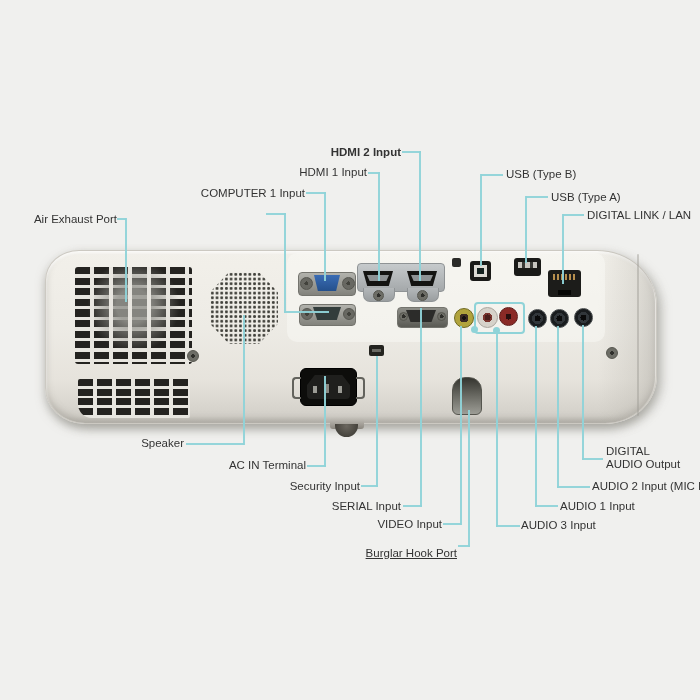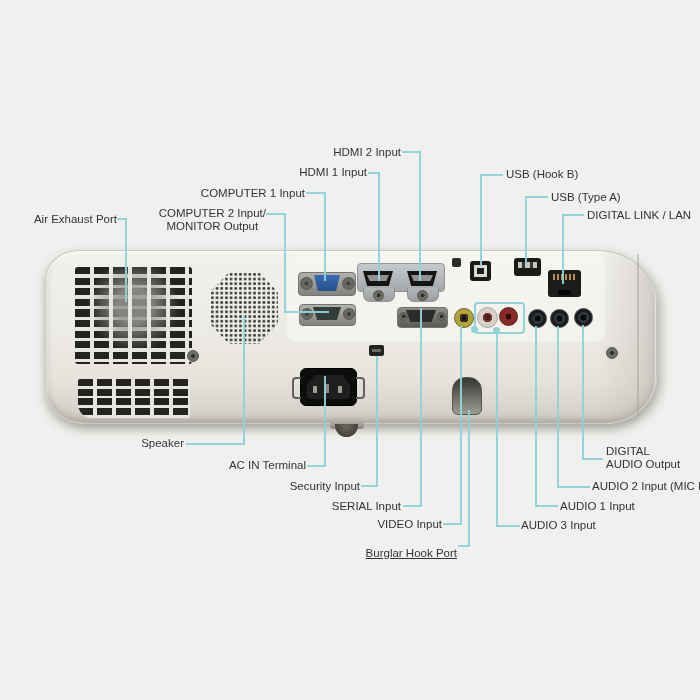--- a/index.html
+++ b/index.html
@@ -178,28 +178,24 @@
   <i class="ln" style="left:557px;top:326px;width:2px;height:162px;"></i>
   <i class="ln" style="left:557px;top:486px;width:33px;height:2px;"></i>
   <i class="ln" style="left:582px;top:325px;width:2px;height:135px;"></i>
   <i class="ln" style="left:582px;top:458px;width:21px;height:2px;"></i>
 
   <div class="cbox"></div>
   <i class="dot" style="left:471px;top:326px;"></i>
   <i class="dot" style="left:493px;top:327px;"></i>
 
   <div class="lbl" style="right:583px;top:213px;">Air Exhaust Port</div>
-  <div class="lbl ctr" style="right:434px;top:207px;">
-    <div>COMPUTER 2 Input/</div>
-    <div>MONITOR Output</div>
-  </div>
   <div class="lbl" style="right:395px;top:187px;">COMPUTER 1 Input</div>
   <div class="lbl" style="right:333px;top:166px;">HDMI 1 Input</div>
-  <div class="lbl" style="right:299px;top:146px;">HDMI 2 Input</div>
-  <div class="lbl" style="left:506px;top:168px;">USB (Hook B)</div>
+  <div class="lbl" style="right:299px;top:146px;font-weight:bold;">HDMI 2 Input</div>
+  <div class="lbl" style="left:506px;top:168px;">USB (Type B)</div>
   <div class="lbl" style="left:551px;top:191px;">USB (Type A)</div>
   <div class="lbl" style="left:587px;top:209px;">DIGITAL LINK / LAN</div>
   <div class="lbl" style="right:516px;top:437px;text-align:right;">Speaker</div>
   <div class="lbl" style="right:394px;top:459px;">AC IN Terminal</div>
   <div class="lbl" style="right:340px;top:480px;">Security Input</div>
   <div class="lbl" style="right:299px;top:500px;">SERIAL Input</div>
   <div class="lbl" style="right:258px;top:518px;">VIDEO Input</div>
   <div class="lbl" style="right:243px;top:547px;text-decoration:underline;">Burglar Hook Port</div>
   <div class="lbl" style="left:521px;top:519px;">AUDIO 3 Input</div>
   <div class="lbl" style="left:560px;top:500px;">AUDIO 1 Input</div>

